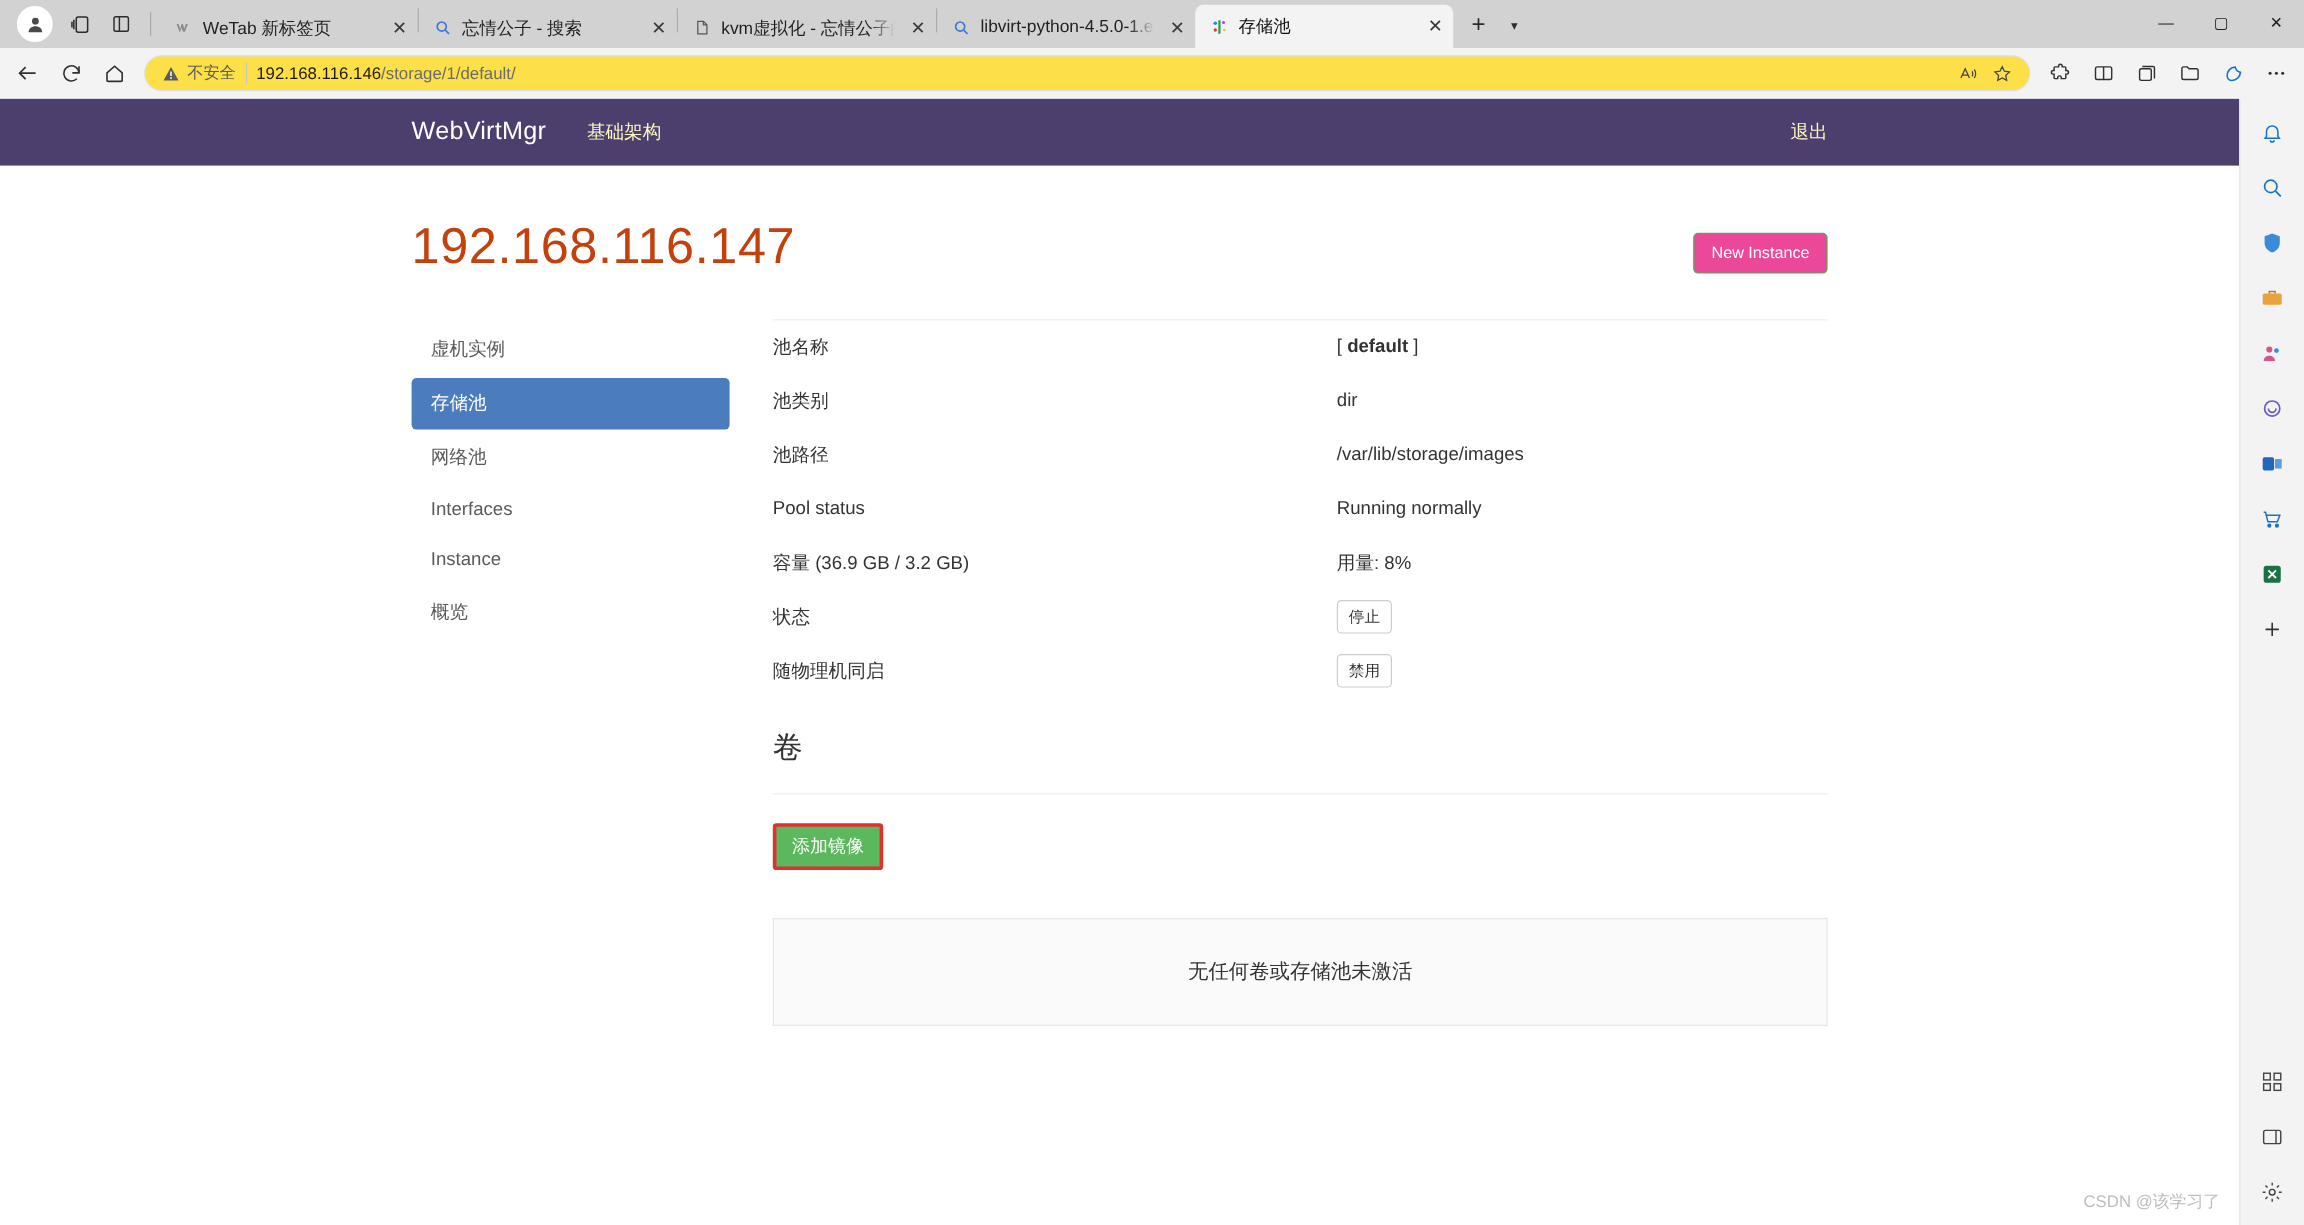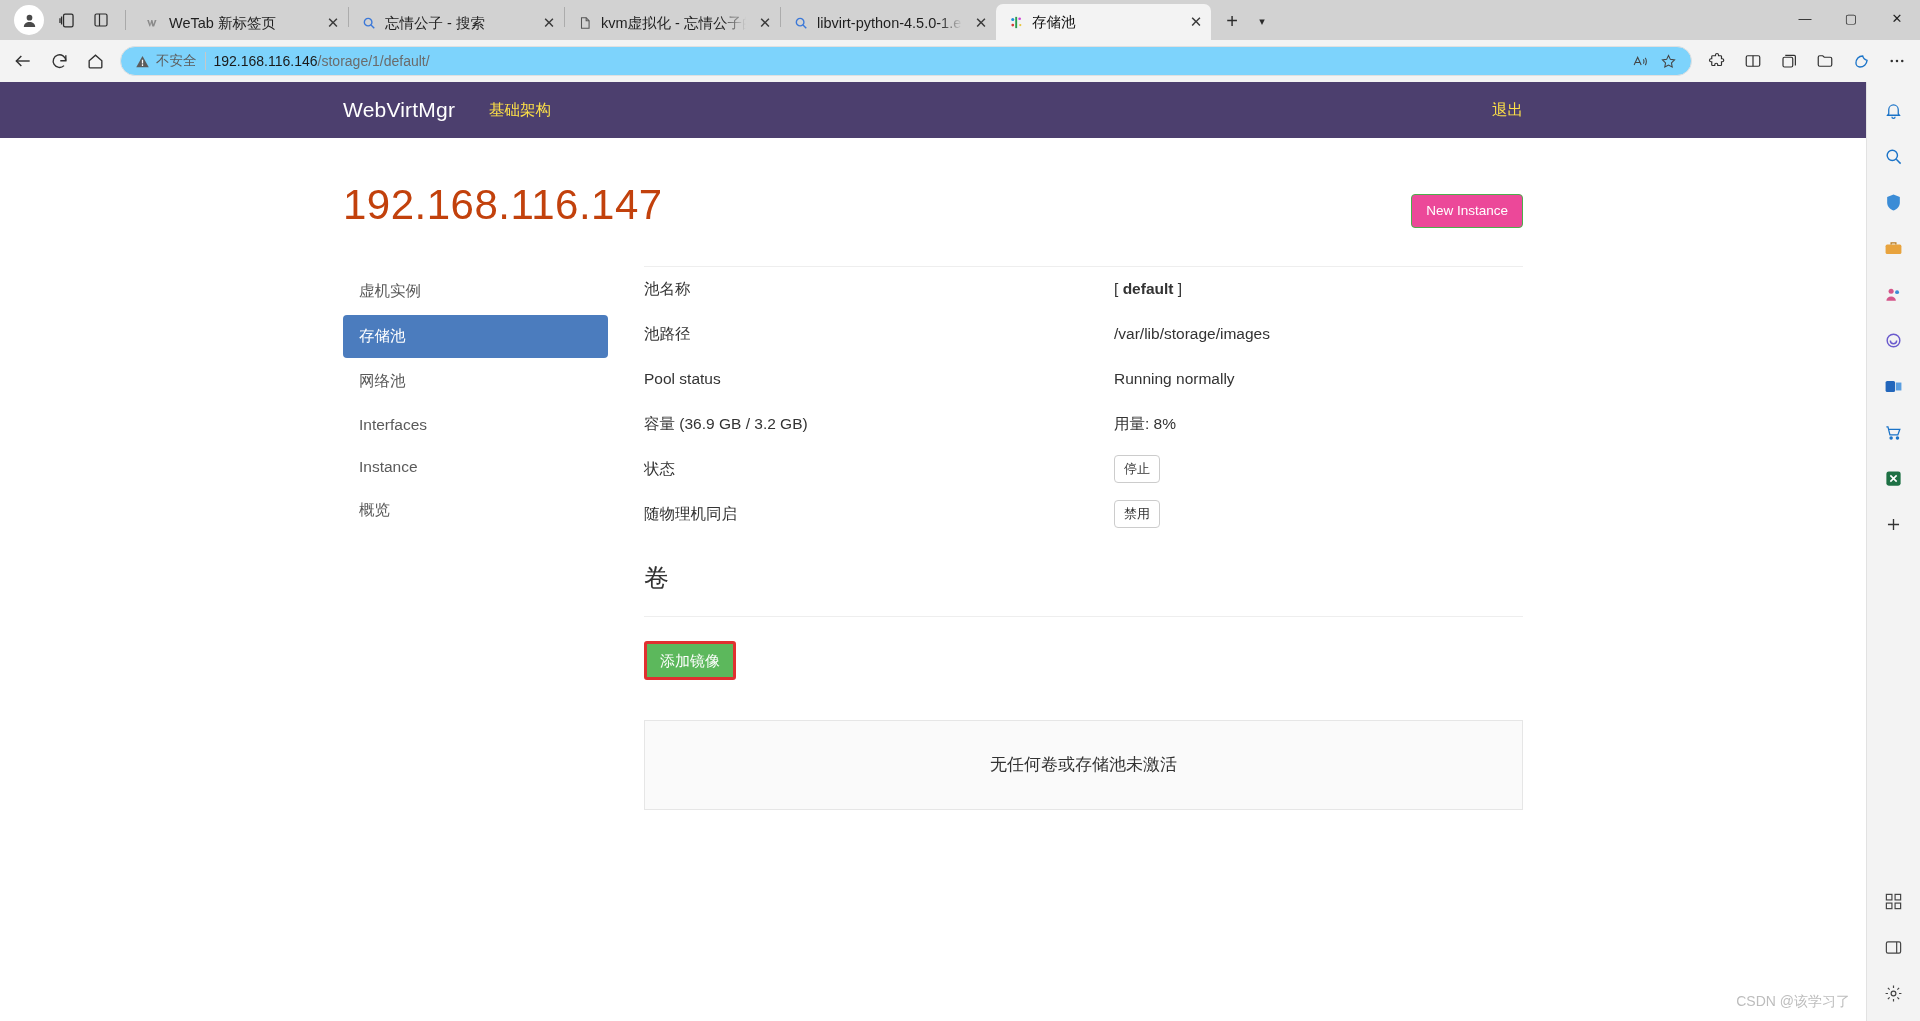--- a/index.html
+++ b/index.html
@@ -61,21 +61,21 @@
   .winctrls { margin-left:auto; display:flex; align-items:flex-start; height:40px; }
   .winbtn { width:46px; height:36px; display:flex;align-items:center;justify-content:center;
             font-size:13px; color:#1f1f1f; }
 
   .navbar-chrome {
     height: 42px; background: #f3f3f3; display: flex; align-items: center;
     padding: 0 6px; flex: 0 0 42px; gap: 2px;
   }
   .navicon { width:34px;height:34px;border-radius:5px;display:flex;align-items:center;justify-content:center;color:#303030;}
   .omnibox {
-    flex: 1 1 auto; height: 30px; background: #7dd3fc; border-radius: 16px;
+    flex: 1 1 auto; height: 30px; background: #fde047; border-radius: 16px;
     display: flex; align-items: center; padding: 0 10px 0 14px; margin: 0 6px;
     border: 1px solid #e0e0e0; gap: 8px; min-width: 0;
   }
   .secwarn { display:flex;align-items:center;gap:6px;color:#5c5c5c;font-size:13.5px; flex:0 0 auto;}
   .omnisep { width:1px;height:18px;background:#c8c8c8; flex:0 0 auto;}
   .url { font-size: 14px; color:#1a1a1a; white-space:nowrap; flex:1 1 auto; overflow:hidden;}
   .url .dim { color:#6b6b6b; }
   .omni-right { display:flex; align-items:center; gap:2px; flex:0 0 auto;}
   .omni-icon { width:26px;height:26px;border-radius:50%;display:flex;align-items:center;justify-content:center;color:#444;}
 
@@ -92,21 +92,21 @@
   .side-ic { width: 32px; height: 32px; border-radius:6px; display:flex;align-items:center;justify-content:center; }
   .side-spacer { flex: 1 1 auto; }
 
   
   .wvm-nav {
     background: #4C3F6E; height: 56px; display:flex; align-items:center;
     padding: 0 0 0 0;
   }
   .wvm-nav-inner { width: 1180px; margin: 0 auto; display:flex; align-items:center; height:100%; }
   .brand { color:#fff; font-size:21px; letter-spacing:.2px; margin-right:34px; }
-  .navlink { color:#fde047; font-size:15.5px; }
+  .navlink { color:#fef9c3; font-size:15.5px; }
   .navright { margin-left:auto; }
 
   .container { width: 1180px; margin: 0 auto; }
 
   .page-head { display:flex; align-items:flex-start; padding-top: 46px; }
   .h1 { font-size: 42px; color:#c2410c; font-weight: 400; line-height: 1; letter-spacing:.5px; }
   .btn-new {
     margin-left:auto; margin-top: 10px;
     background:#ec4899; color:#fff; border:1px solid #4cae4c; border-radius:4px;
     font-size: 13.5px; padding: 9px 14px; line-height:1;
@@ -363,20 +363,24 @@
           <div class="detail">
             <div class="hr-top" style="margin-top:0"></div>
 
             <div class="dl">
 
               <div class="dl-row">
                 <div class="dt">池名称</div>
                 <div class="dd">[&nbsp;<b>default</b>&nbsp;]</div>
               </div>
 
+              <div class="dl-row">
+                <div class="dt">池类别</div>
+                <div class="dd">dir</div>
+              </div>
 
               <div class="dl-row">
                 <div class="dt">池路径</div>
                 <div class="dd">/var/lib/storage/images</div>
               </div>
 
               <div class="dl-row">
                 <div class="dt">Pool status</div>
                 <div class="dd">Running normally</div>
               </div>

